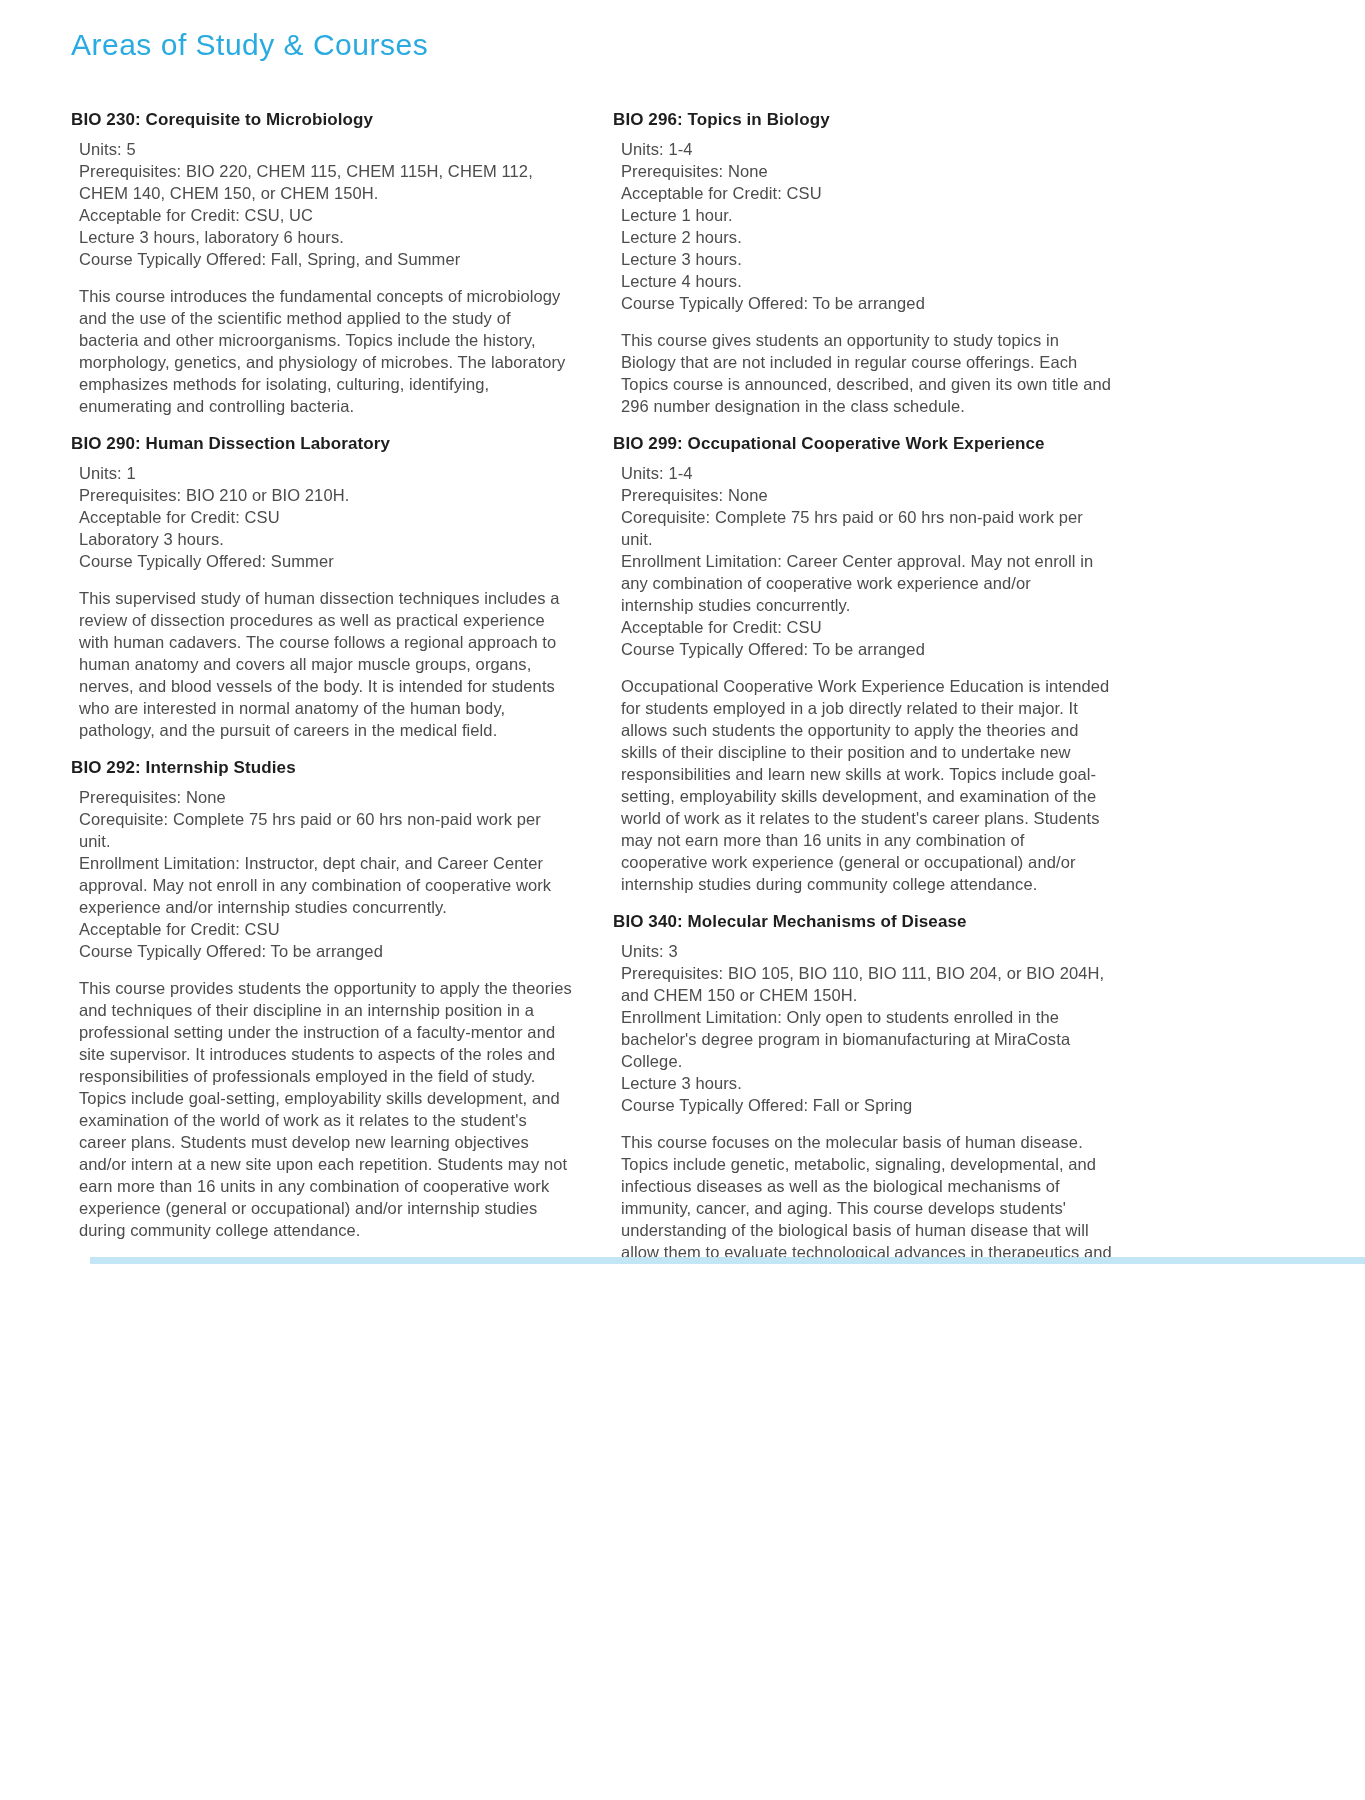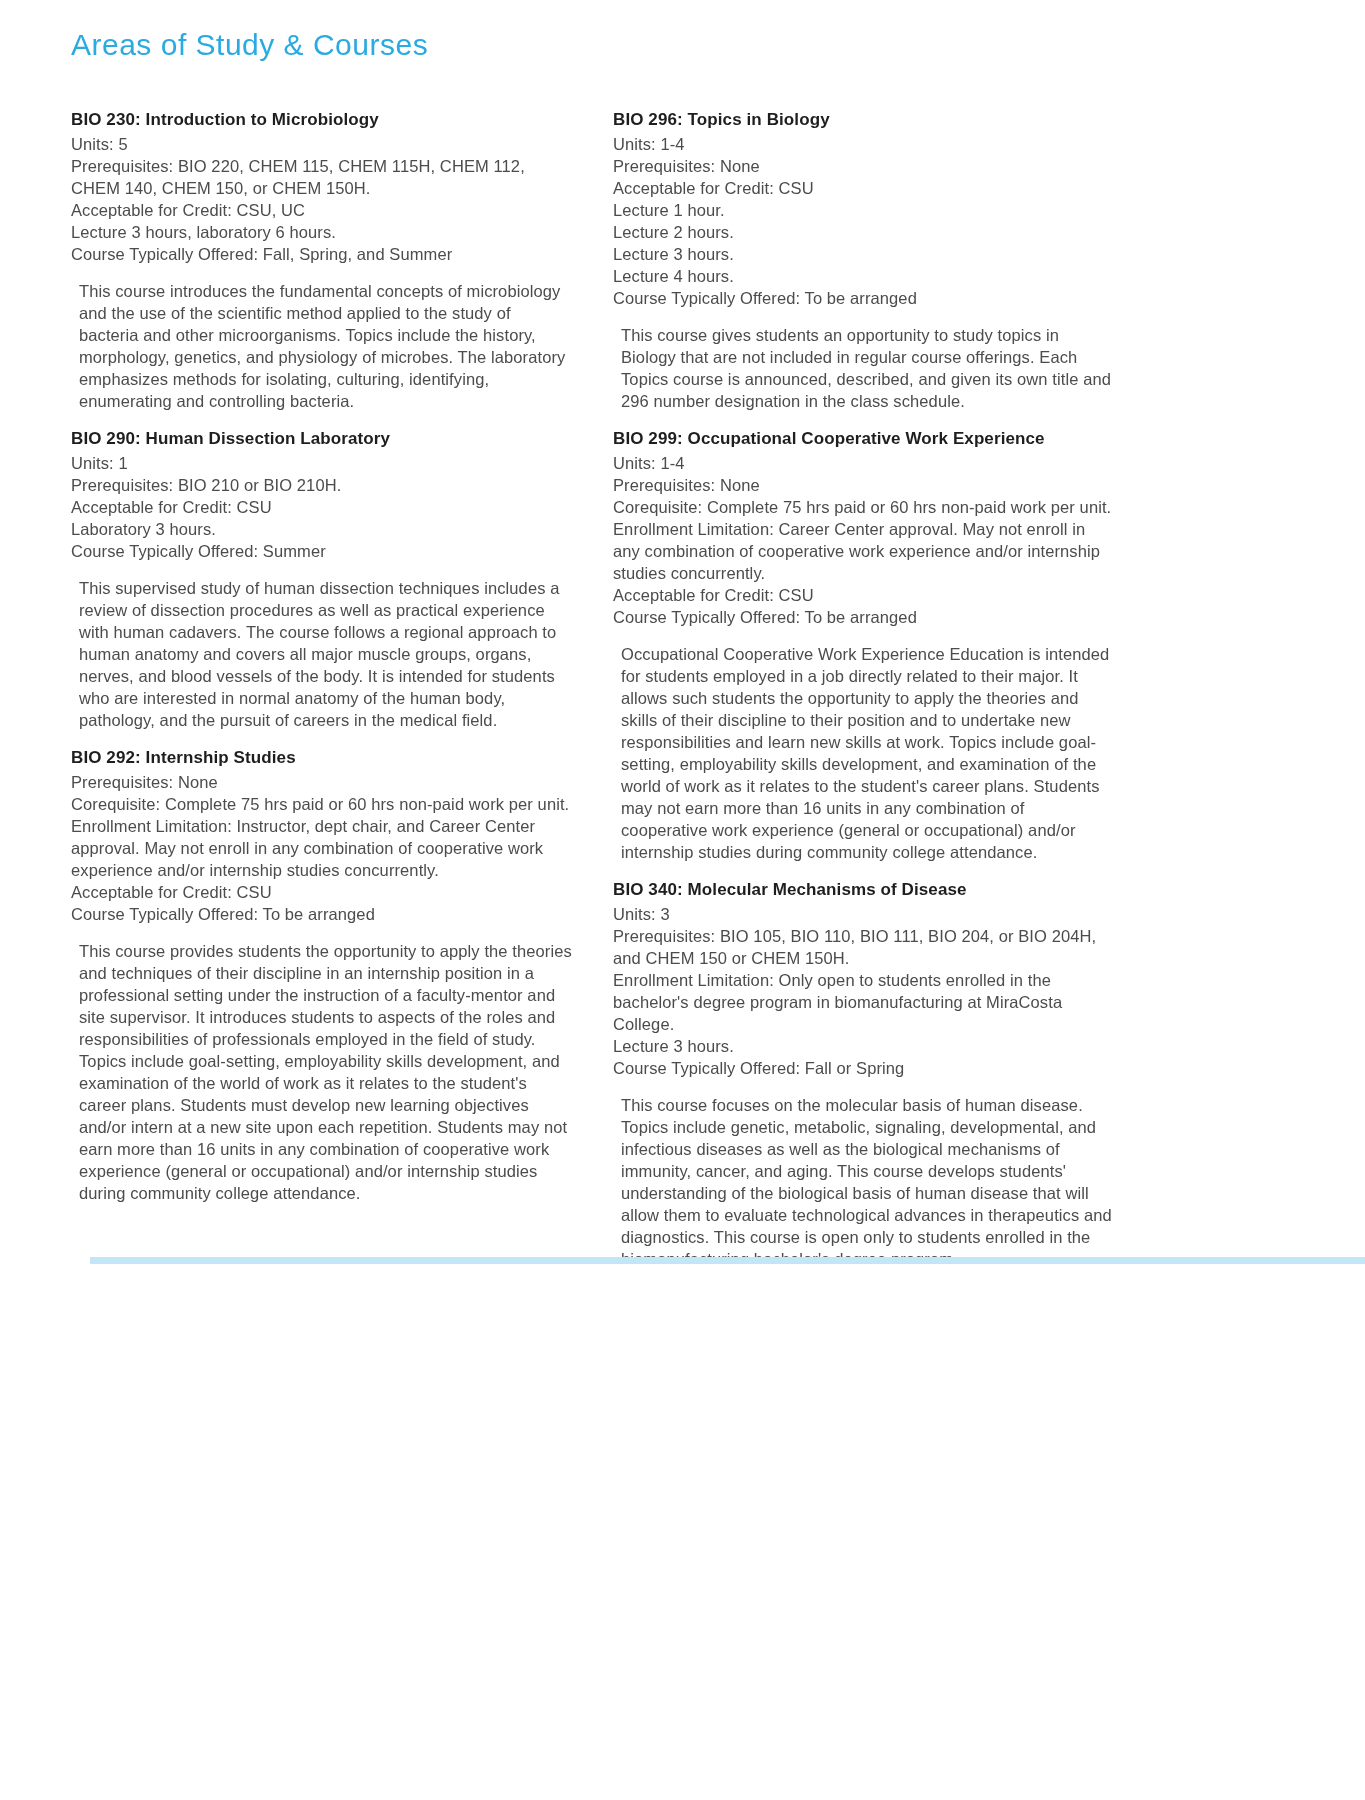--- a/index.html
+++ b/index.html
@@ -44,21 +44,21 @@
     font-size: 17px;
     font-weight: bold;
     color: #1e1e1e;
     letter-spacing: 0.1px;
     margin: 17px 0 3px 0;
   }
   .course:first-child .course-title {
     margin-top: 4px;
   }
   .course-meta {
-    margin: 0;
+    margin: 8px;
   }
   .meta-line {
     font-size: 16.5px;
     line-height: 22px;
     color: #4c4c4c;
     letter-spacing: 0.1px;
   }
   .course-desc {
     font-size: 16.5px;
     line-height: 22px;
@@ -95,21 +95,21 @@
 </style>
 </head>
 <body>
 
 <div class="page">
   <h1 class="page-title">Areas of Study &amp; Courses</h1>
 
   <div class="columns">
     <div class="col" id="col-left">
         <article class="course">
-          <h3 class="course-title">BIO 230: Introduction to Microbiology</h3>
+          <h3 class="course-title">BIO 230: Corequisite to Microbiology</h3>
           <div class="course-meta">
             <div class="meta-line">Units: 5</div>
             <div class="meta-line">Prerequisites: BIO 220, CHEM 115, CHEM 115H, CHEM 112, CHEM 140, CHEM 150, or CHEM 150H.</div>
             <div class="meta-line">Acceptable for Credit: CSU, UC</div>
             <div class="meta-line">Lecture 3 hours, laboratory 6 hours.</div>
             <div class="meta-line">Course Typically Offered: Fall, Spring, and Summer</div>
           </div>
           <p class="course-desc">This course introduces the fundamental concepts of microbiology and the use of the scientific method applied to the study of bacteria and other microorganisms. Topics include the history, morphology, genetics, and physiology of microbes. The laboratory emphasizes methods for isolating, culturing, identifying, enumerating and controlling bacteria.</p>
         </article>
         <article class="course">

